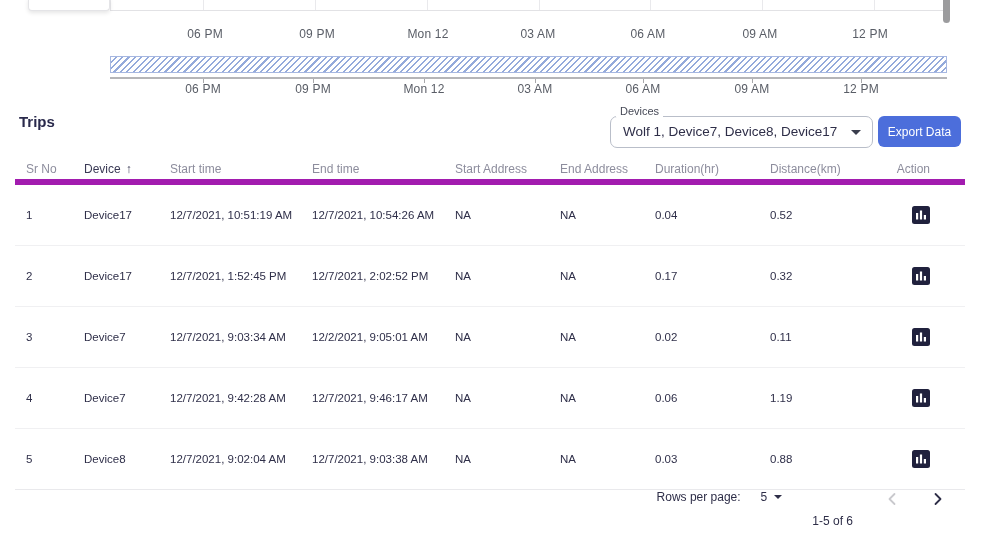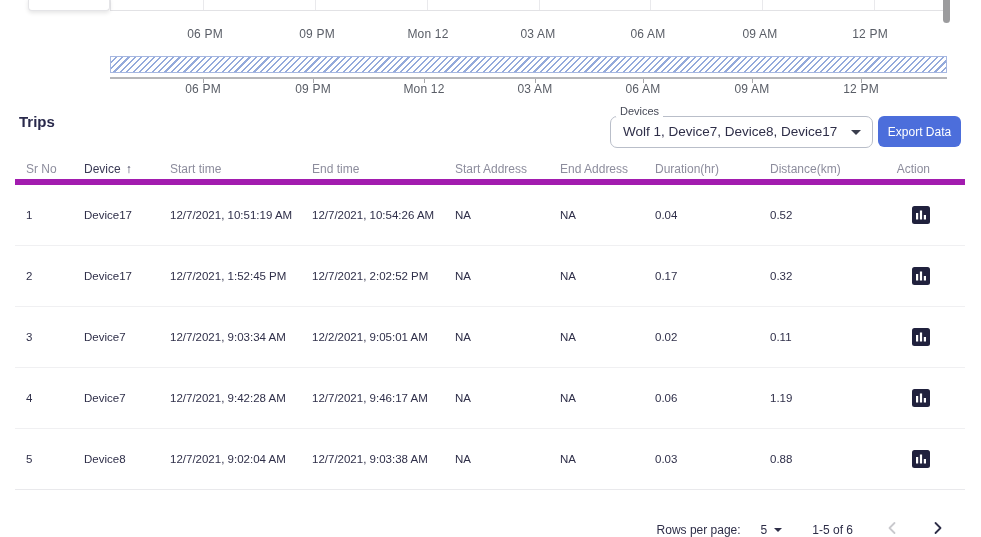--- a/index.html
+++ b/index.html
@@ -72,30 +72,30 @@
   .th-right, .td-right { text-align:right; }
   .th-active { color:#3a3a55; }
   .sort-arrow { margin-left:5px; font-size:12px; color:#3a3a55; }
   .action-btn {
     justify-self:end; width:18px; height:18px; padding:0; border:none; background:none; cursor:pointer;
   }
 
   
   .tfoot {
     position:absolute; top:489px; left:15px; right:16px; height:48px;
-    border-top:1px solid #e9e9ec; display:flex; align-items:flex-end; justify-content:flex-end;
+    border-top:1px solid #e9e9ec; display:flex; align-items:flex-start; justify-content:flex-end;
     font-size:12px; color:#2e2e48; padding-right:20px;
   }
   .rpp-label { color:#2e2e48; }
   .rpp-select { display:flex; align-items:center; margin-left:20px; cursor:pointer; }
   .rpp-caret {
     margin-left:7px; width:0; height:0;
     border-left:4px solid transparent; border-right:4px solid transparent; border-top:4px solid #2e2e48;
   }
-  .range-label { margin-left:30px; }
+  .range-label { margin-left:30px;margin-top:24px; }
   .pg-btn { margin-left:32px; background:none; border:none; padding:2px; cursor:pointer; line-height:0; }
 </style>
 </head>
 <body>
 
 <div id="app">
 
   <div>
     <div class="gridline" style="left:110px"></div>
     <div class="gridline" style="left:203px"></div>

